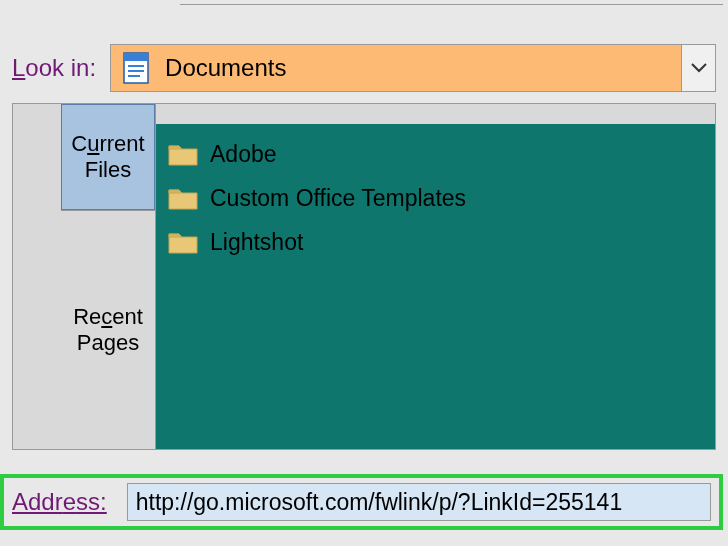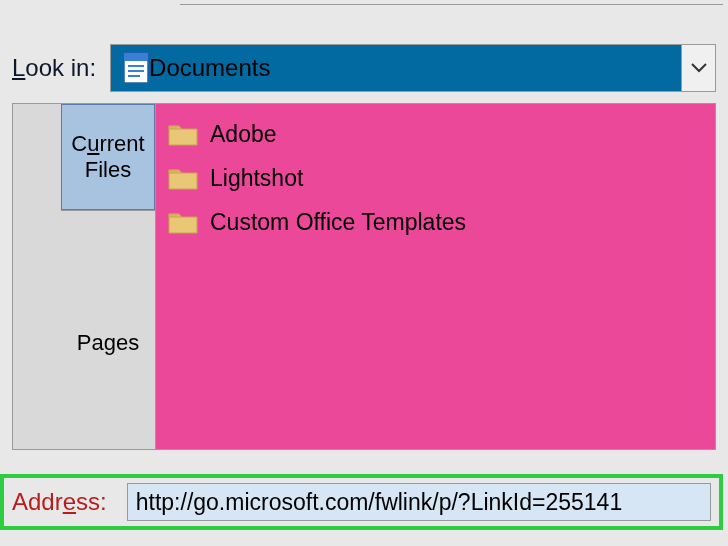--- a/index.html
+++ b/index.html
@@ -1,45 +1,45 @@
 <!DOCTYPE html>
 <html><head>
 <meta charset="utf-8">
 <style>
 * { box-sizing: border-box; margin: 0; padding: 0; font-family: "Segoe UI", Tahoma, sans-serif; }
 body { width: 728px; height: 546px; background: #e8e8e8; overflow: hidden; }
 
 .top-line { position: absolute; top: 4px; left: 180px; right: 5px; height: 1px; background: #9a9a9a; }
 
 .lookin-row { position: absolute; top: 44px; left: 12px; right: 12px; display: flex; align-items: center; gap: 14px; }
-.lookin-label { font-size: 24px; color: #0f172a; }
+.lookin-label { font-size: 24px; color: #701a75; }
 .lookin-label .u { text-decoration: underline; }
-.combo { flex: 1; height: 48px; background: #0369a1; border: 1px solid #9a9a9a; display: flex; align-items: center; padding-left: 12px; position: relative; }
+.combo { flex: 1; height: 48px; background: #fdba74; border: 1px solid #9a9a9a; display: flex; align-items: center; padding-left: 12px; gap: 16px; position: relative; }
 .combo-text { font-size: 24px; color: #000; }
 .combo-btn { position: absolute; right: 0; top: 0; width: 34px; height: 46px; border-left: 1px solid #9a9a9a; background: #f0f0f0; display: flex; align-items: center; justify-content: center; }
 .combo-btn svg { width: 16px; height: 10px; }
 
 .doc-icon { width: 26px; height: 32px; }
 
 .main-area { position: absolute; top: 103px; left: 12px; right: 12px; bottom: 96px; border: 1px solid #9a9a9a; display: flex; background: #d9d9d9; }
 .sidebar { width: 143px; display: flex; flex-direction: column; border-right: 1px solid #9a9a9a; }
 .sidebar-item { height: 106px; border-top: 1px solid #9a9a9a; border-bottom: 1px solid #9a9a9a; display: flex; align-items: center; justify-content: center; text-align: center; font-size: 22px; line-height: 1.2; color: #000; cursor: pointer; margin-left: 48px; }
 .sidebar-item:first-child { border-top: none; }
 .sidebar-item.selected { background: #a8c3e0; border: 1px solid #5a7ca6; }
 .sidebar-item .u { text-decoration: underline; }
 .sidebar-item.last { border-bottom: none; flex: 1; height: auto; }
 .sidebar-item.last .inner { height: 106px; display: flex; align-items: center; justify-content: center; }
 
-.file-list { flex: 1; background: #ec4899; padding: 8px 4px; }
+.file-list { flex: 1; background: #0f766e; padding: 8px 4px; margin-top: 20px; }
 .file-row { display: flex; align-items: center; gap: 12px; height: 44px; padding-left: 8px; cursor: pointer; }
 .folder-icon { width: 30px; height: 24px; }
 .file-name { font-size: 23px; color: #000; }
 
 .address-wrap { position: absolute; left: 0; right: 5px; bottom: 16px; height: 56px; border: 4px solid #2ecc40; background: #e8e8e8; display: flex; align-items: center; padding: 0 8px; gap: 20px; }
-.address-label { font-size: 24px; color: #b91c1c; white-space: nowrap; }
+.address-label { font-size: 24px; color: #701a75; white-space: nowrap; text-decoration: underline; }
 .address-label .u { text-decoration: underline; }
 .address-input { flex: 1; height: 38px; border: 1px solid #9a9a9a; background: #fff; font-size: 23px; padding: 0 8px; color: #000; }
 .address-input::selection { background: #cfe2f3; }
 .address-input.sel { background: linear-gradient(#fff,#fff); }
 </style>
 </head>
 <body>
 
 <div class="top-line"></div>
 
@@ -64,51 +64,51 @@
   </div>
 </div>
 
 <div class="main-area">
   <div class="sidebar">
     <div class="sidebar-item selected">
       <div><span>C<span class="u">u</span>rrent</span><br><span>Files</span></div>
     </div>
     <div class="sidebar-item last">
       <div class="inner">
-          <div><br><span>Pages</span></div>
+          <div><span>Re<span class="u">c</span>ent</span><br><span>Pages</span></div>
         </div>
     </div>
   </div>
   <div class="file-list">
     <div class="file-row">
       <span class="folder-icon">
         <svg viewBox="0 0 30 24">
             <path d="M1 4 L11 4 L14 7 L29 7 L29 23 L1 23 Z" fill="#e8c776" stroke="#c6a54e"></path>
             <path d="M1 4 L11 4 L14 7 L1 7 Z" fill="#d9b55f" stroke="#c6a54e"></path>
           </svg>
       </span>
       <span class="file-name">Adobe</span>
     </div>
     <div class="file-row">
       <span class="folder-icon">
         <svg viewBox="0 0 30 24">
             <path d="M1 4 L11 4 L14 7 L29 7 L29 23 L1 23 Z" fill="#e8c776" stroke="#c6a54e"></path>
             <path d="M1 4 L11 4 L14 7 L1 7 Z" fill="#d9b55f" stroke="#c6a54e"></path>
           </svg>
       </span>
-      <span class="file-name">Lightshot</span>
+      <span class="file-name">Custom Office Templates</span>
     </div>
     <div class="file-row">
       <span class="folder-icon">
         <svg viewBox="0 0 30 24">
             <path d="M1 4 L11 4 L14 7 L29 7 L29 23 L1 23 Z" fill="#e8c776" stroke="#c6a54e"></path>
             <path d="M1 4 L11 4 L14 7 L1 7 Z" fill="#d9b55f" stroke="#c6a54e"></path>
           </svg>
       </span>
-      <span class="file-name">Custom Office Templates</span>
+      <span class="file-name">Lightshot</span>
     </div>
   </div>
 </div>
 
 <div class="address-wrap">
   <span class="address-label">Addr<span class="u">e</span>ss:</span>
   <input class="address-input sel" style="background-color: rgb(255, 255, 255); background-image: linear-gradient(rgb(214, 230, 245), rgb(214, 230, 245)); background-repeat: no-repeat; background-size: 100% 100%;" value="http://go.microsoft.com/fwlink/p/?LinkId=255141">
 </div>
 
 </body></html>

